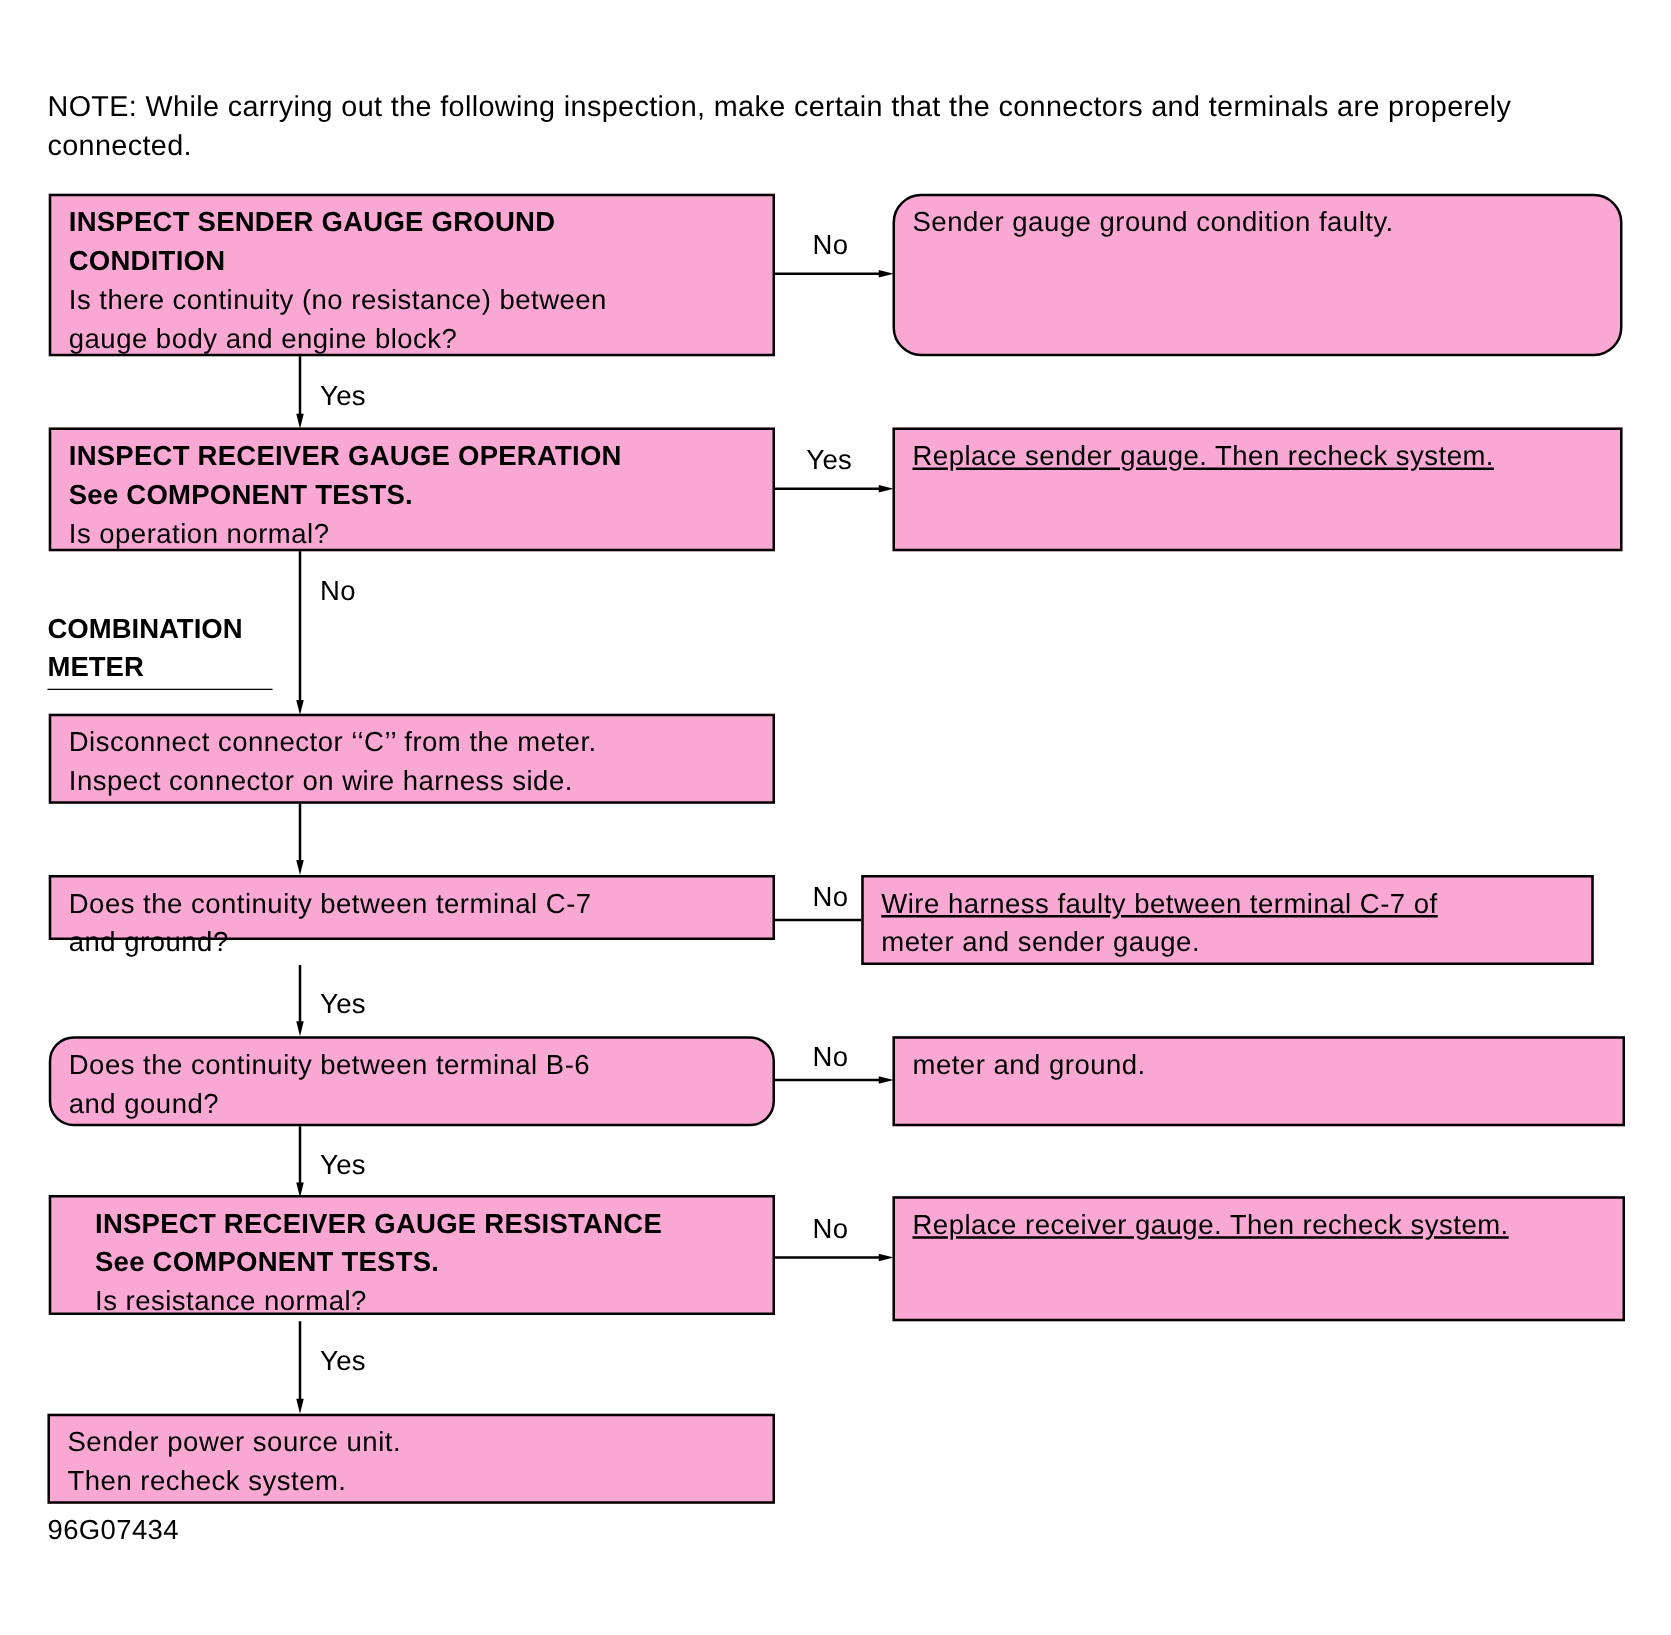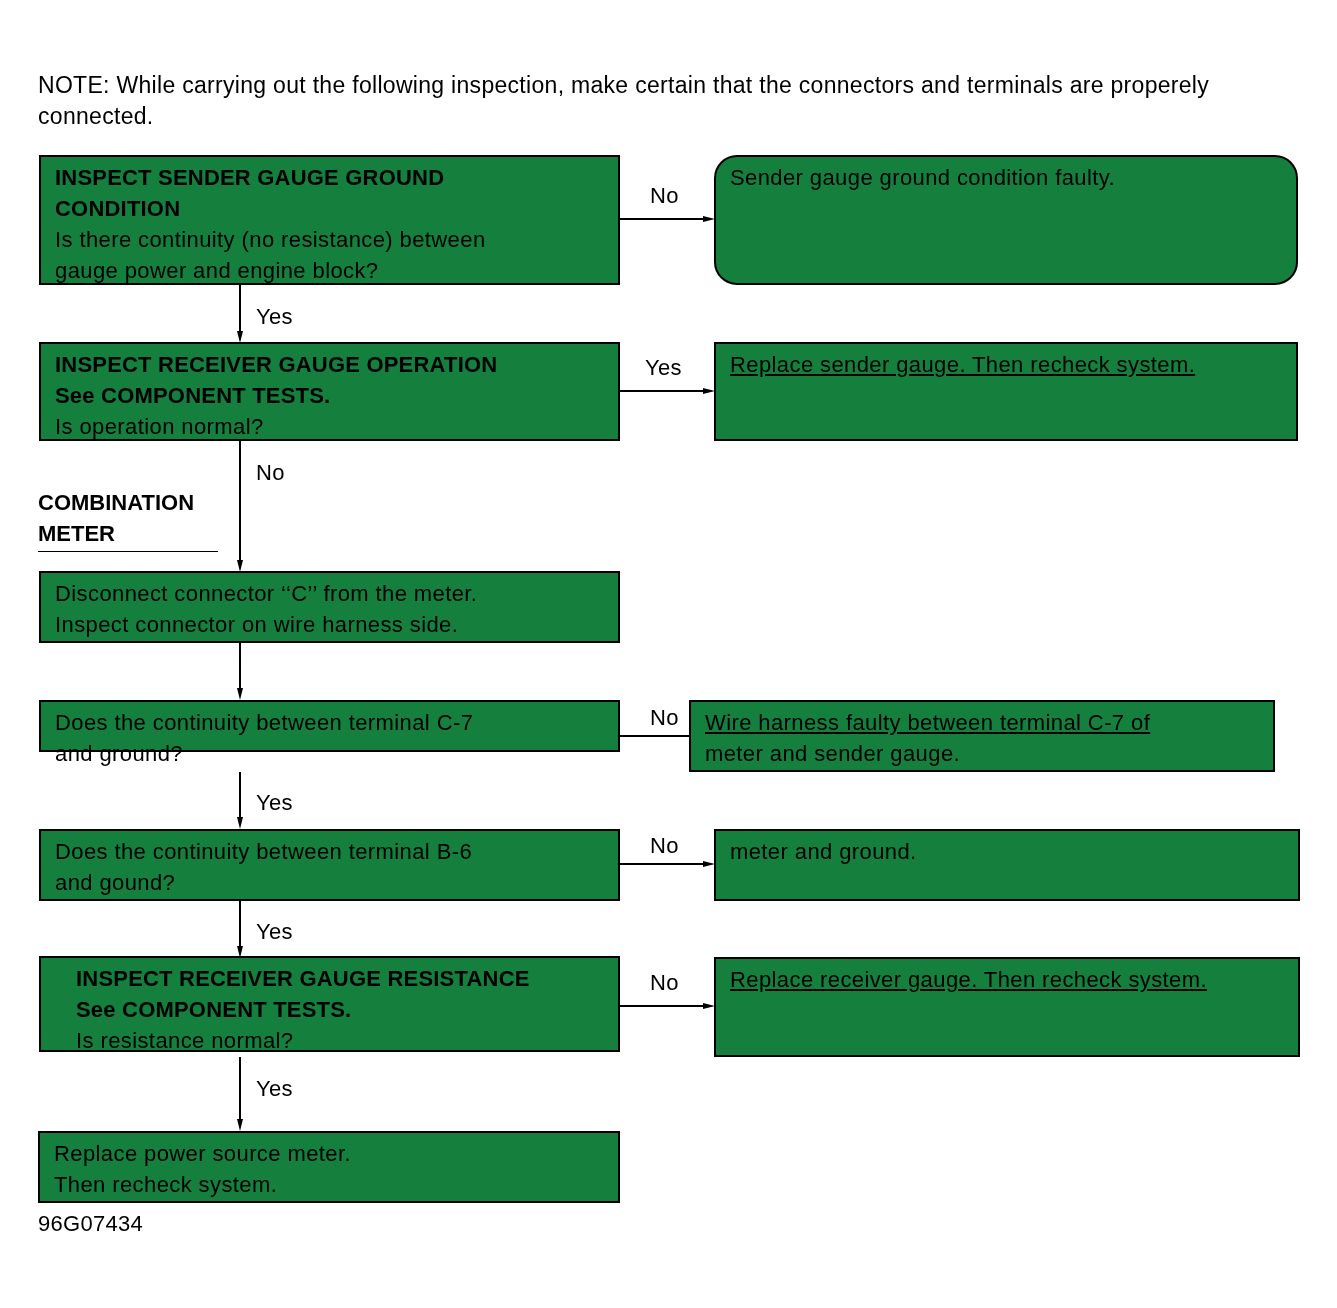--- a/index.html
+++ b/index.html
@@ -2,21 +2,21 @@
 <html><head>
   <meta charset="utf-8">
   <style>
     html, body { margin: 0; padding: 0; background: #ffffff; }
     body { width: 1337px; height: 1308px; position: relative; overflow: hidden;
            font-family: "Liberation Sans", sans-serif; color: #000; }
     .note { position: absolute; left: 38px; top: 70px; width: 1270px;
             font-size: 23px; line-height: 31px; letter-spacing: 0.3px; }
     .box { position: absolute; border: 2px solid #000; box-sizing: border-box;
            padding: 5px 14px; font-size: 22px; line-height: 31px; letter-spacing: 0.4px;
-           background: #15803d; }
+           background: #f9a8d4; }
     .box .b { font-weight: bold; display: block; letter-spacing: 0.2px; }
     .box .t { display: block; }
     .justify { text-align: justify; text-align-last: left; text-decoration: underline; }
     .lbl { position: absolute; font-size: 22px; line-height: 26px; letter-spacing: 0.3px; }
     .hline { position: absolute; height: 2px; background: #000; }
     .vline { position: absolute; width: 2px; background: #000; }
     .arrow-r { position: absolute; width: 0; height: 0;
                border-top: 3px solid transparent; border-bottom: 3px solid transparent;
                border-left: 12px solid #000; }
     .arrow-d { position: absolute; width: 0; height: 0;
@@ -29,21 +29,21 @@
   </style>
 </head>
 <body>
 
 <div class="note">NOTE:   While carrying out the following inspection, make certain that the connectors and terminals are properely connected.</div>
 
 <div class="box" style="left:39px; top:155px; width:581px; height:130px;">
   <span class="b">INSPECT SENDER GAUGE GROUND</span>
   <span class="b">CONDITION</span>
   <span class="t">Is there continuity (no resistance) between</span>
-  <span class="t">gauge power and engine block?</span>
+  <span class="t">gauge body and engine block?</span>
 </div>
 <div class="hline" style="left:620px; top:218px; width:84px;"></div>
 <div class="arrow-r" style="left:703px; top:216px;"></div>
 <div class="lbl" style="left:650px; top:183px;">No</div>
 <div class="box" style="left:714px; top:155px; width:584px; height:130px;border-radius:23px;">
   <span class="t">Sender gauge ground condition faulty.</span>
 </div>
 <div class="vline" style="left:239px; top:285px; height:48px;"></div>
 <div class="arrow-d" style="left:237px; top:331px;"></div>
 <div class="lbl" style="left:256px; top:304px;">Yes</div>
@@ -83,21 +83,21 @@
 <div class="arrow-r" style="left:703px; top:733px;"></div>
 <div class="lbl" style="left:650px; top:705px;">No</div>
 <div class="box" style="left:689px; top:700px; width:586px; height:72px;">
   <span class="t justify">Wire harness faulty between terminal C-7 of</span>
   <span class="t">meter and sender gauge.</span>
 </div>
 <div class="vline" style="left:239px; top:772px; height:47px;"></div>
 <div class="arrow-d" style="left:237px; top:817px;"></div>
 <div class="lbl" style="left:256px; top:790px;">Yes</div>
 
-<div class="box" style="left:39px; top:829px; width:581px; height:72px;">
+<div class="box" style="left:39px; top:829px; width:581px; height:72px;border-radius:20px;">
   <span class="t">Does the continuity between terminal B-6</span>
   <span class="t">and gound?</span>
 </div>
 <div class="hline" style="left:620px; top:863px; width:84px;"></div>
 <div class="arrow-r" style="left:703px; top:861px;"></div>
 <div class="lbl" style="left:650px; top:833px;">No</div>
 <div class="box" style="left:714px; top:829px; width:586px; height:72px;">
   <span class="t">meter and ground.</span>
 </div>
 <div class="vline" style="left:239px; top:901px; height:47px;"></div>
@@ -113,17 +113,17 @@
 <div class="arrow-r" style="left:703px; top:1003px;"></div>
 <div class="lbl" style="left:650px; top:970px;">No</div>
 <div class="box" style="left:714px; top:957px; width:586px; height:100px;">
   <span class="t justify">Replace receiver gauge. Then recheck system.</span>
 </div>
 <div class="vline" style="left:239px; top:1057px; height:63px;"></div>
 <div class="arrow-d" style="left:237px; top:1119px;"></div>
 <div class="lbl" style="left:256px; top:1076px;">Yes</div>
 
 <div class="box" style="left:38px; top:1131px; width:582px; height:72px;">
-  <span class="t">Replace power source meter.</span>
+  <span class="t">Sender power source unit.</span>
   <span class="t">Then recheck system.</span>
 </div>
 
 <div class="code">96G07434</div>
 
 </body></html>

